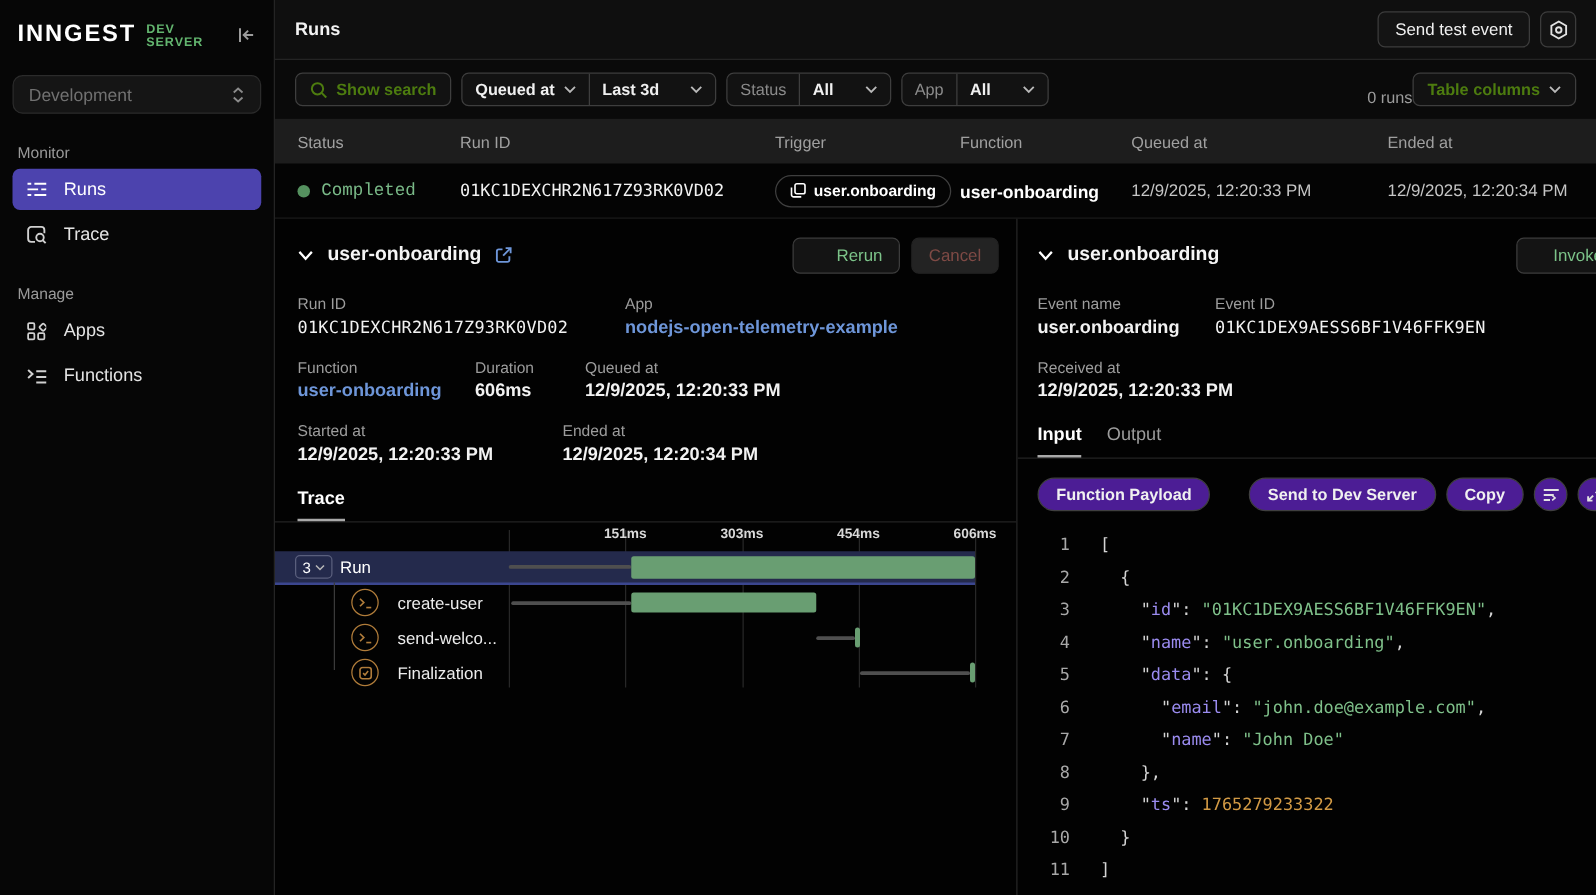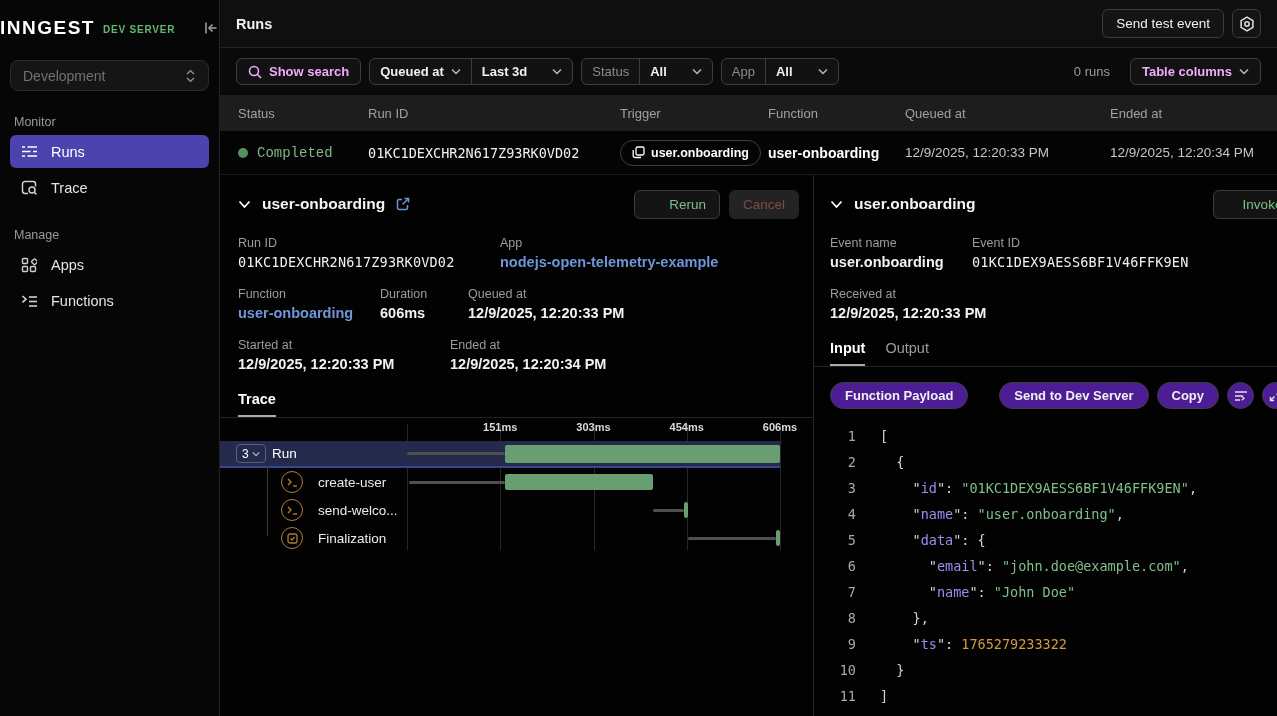--- a/index.html
+++ b/index.html
@@ -2,21 +2,21 @@
 <html><head>
 <meta charset="utf-8">
 <style>
   * { margin:0; padding:0; box-sizing:border-box; }
   html,body { width:1277px; height:716px; overflow:hidden; }
   body { background:#000; color:#ededed; font-family:"Liberation Sans", sans-serif; position:relative; }
   svg { display:block; }
 
   
   .sidebar { position:absolute; left:0; top:0; width:220px; height:716px; background:#060606; border-right:1px solid #242424; }
-  .sb-header { height:56px; display:flex; align-items:center; padding:0 0; gap:8px; }
+  .sb-header { height:56px; display:flex; align-items:center; padding:0 14px; gap:8px; }
   .logo { font-size:19px; font-weight:700; letter-spacing:1.5px; color:#fff; }
   .dev-badge { font-size:10px; font-weight:700; letter-spacing:.8px; color:#63b56f; margin-top:2px; }
   .collapse-btn { margin-left:auto; color:#9c9c9c; cursor:pointer; }
   .env-select { margin:4px 10px 0; height:31px; background:#151515; border:1px solid #2b2b2b; border-radius:8px;
     display:flex; align-items:center; padding:0 12px; color:#717171; font-size:14px; }
   .env-select .updown { margin-left:auto; color:#8a8a8a; }
   .sb-section { margin:24px 0 6px 14px; font-size:12.5px; color:#9a9a9a; }
   .nav-item { margin:3px 10px; height:33px; border-radius:6px; display:flex; align-items:center; gap:13px;
     padding:0 11px; font-size:14.5px; color:#e4e4e4; cursor:pointer; }
   .nav-item .nicon { color:#d0d0d0; width:17px; }
@@ -27,27 +27,27 @@
   .main { position:absolute; left:220px; top:0; width:1057px; height:716px; background:#020202; }
   .topbar { height:48px; background:#0f0f0f; border-bottom:1px solid #242424; display:flex; align-items:center; padding:0 16px; }
   .page-title { font-size:14.5px; font-weight:600; color:#f2f2f2; }
   .topbar-right { margin-left:auto; display:flex; gap:8px; align-items:center; }
   .btn { background:#141414; border:1px solid #3c3c3c; border-radius:6px; color:#f0f0f0; font-size:13.5px;
     height:29px; display:inline-flex; align-items:center; justify-content:center; padding:0 13px; cursor:pointer; font-family:inherit; }
   .icon-btn { width:29px; padding:0; color:#e2e2e2; }
 
   .filterbar { height:47px; background:#0a0a0a; display:flex; align-items:center; padding:0 16px; gap:8px; }
   .pillbtn { background:#121212; border:1px solid #3e3e3e; border-radius:6px; height:27px; display:inline-flex;
-    align-items:center; gap:7px; padding:0 11px; font-size:13px; color:#f0abfc; cursor:pointer; }
+    align-items:center; gap:7px; padding:0 11px; font-size:13px; color:#4d7c0f; cursor:pointer; }
   .seg-group { background:#121212; border:1px solid #3e3e3e; border-radius:6px; height:27px; display:inline-flex; align-items:stretch; }
   .seg { display:flex; align-items:center; gap:7px; padding:0 10px; font-size:13px; font-weight:600; color:#f0f0f0; cursor:pointer; }
   .seg + .seg { border-left:1px solid #3e3e3e;gap:25px; }
   .seg.muted { color:#8b8b8b; font-weight:400; }
   .chev { color:#b9b9b9; }
-  .filter-right { margin-left:auto; display:flex; align-items:center; gap:20px; }
+  .filter-right { margin-left:auto; display:flex; align-items:flex-end; gap:0; }
   .runs-count { font-size:13px; color:#9c9c9c; }
 
   .grid-cols { display:grid; grid-template-columns:130px 252px 148px 137px 205px 1fr; align-items:center; padding:0 0 0 18px; }
   .thead { height:36px; background:#1d1d1d; }
   .thead .th { font-size:13px; color:#a0a0a0; }
   .trow { height:44px; background:#040404; border-bottom:1px solid #1a1a1a; }
   .status-cell { display:flex; align-items:center; gap:9px;font-family:Liberation Mono, monospace; }
   .dot { width:10px; height:10px; border-radius:50%; background:#55915f; }
   .status-text { color:#7aba88; font-size:14px; }
   .mono { font-family:"DejaVu Sans Mono", monospace; }

